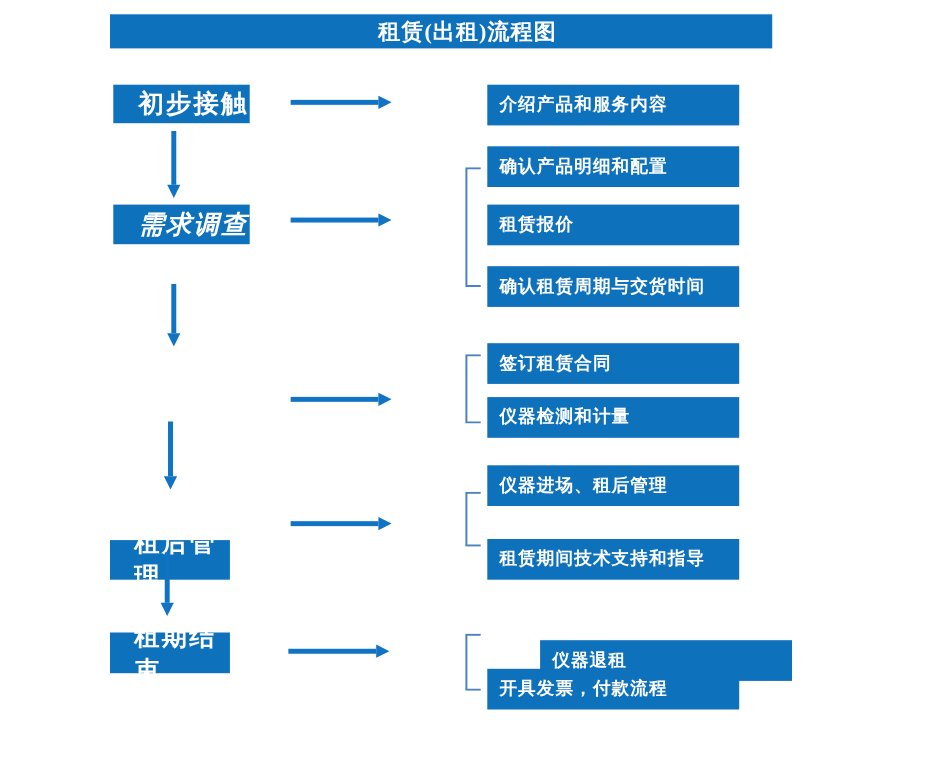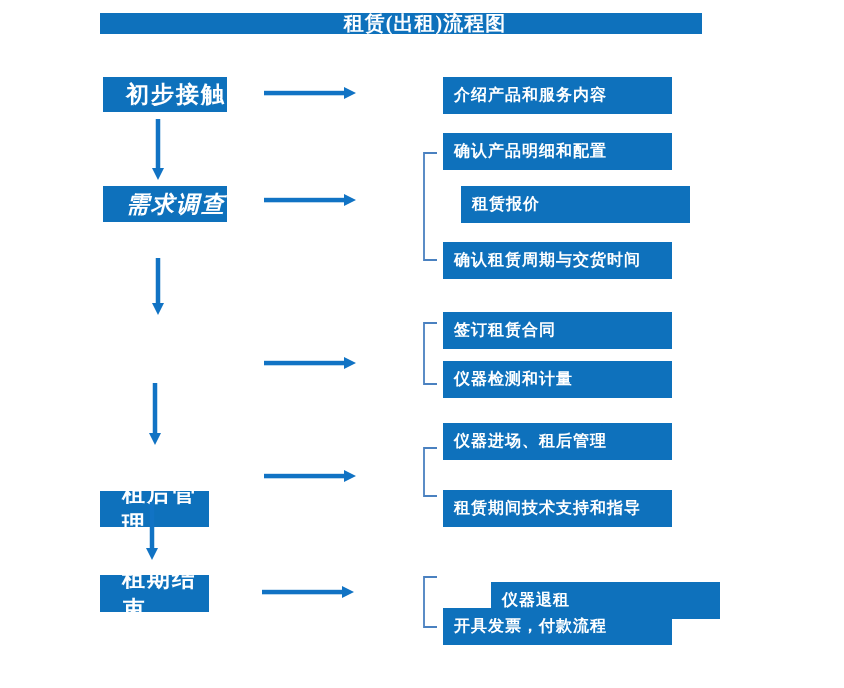--- a/index.html
+++ b/index.html
@@ -12,21 +12,21 @@
   *{margin:0;padding:0;box-sizing:border-box;}
   html,body{background:var(--page-bg);}
   .canvas{
     position:relative;
     width:844px;height:688px;
     background:var(--page-bg);
     overflow:hidden;
     font-family:"Liberation Serif","DejaVu Serif",serif;
   }
   .title-bar{
-    position:absolute;left:100px;top:13px;width:602px;height:21px;
+    position:absolute;left:100px;top:13px;width:602px;height:31px;
     background:var(--box-blue);
     color:var(--text-white);
     font-size:20px;font-weight:bold;letter-spacing:1px;
     display:flex;align-items:center;justify-content:center;padding-left:48px;
   }
   .step-box{
     position:absolute;
     background:var(--box-blue);
     color:var(--text-white);
     font-size:23px;font-weight:bold;letter-spacing:2px;
@@ -49,21 +49,21 @@
 
   <div class="title-bar">租赁(出租)流程图</div>
 
   <div class="step-box" style="left:103px;top:77px;width:124px;height:35px;">初步接触</div>
   <div class="step-box" style="left:103px;top:186px;width:124px;height:36px;font-style:italic;">需求调查</div>
   <div class="step-box" style="left:100px;top:458px;width:109px;height:36px;margin-top:33px;">租后管理</div>
   <div class="step-box" style="left:100px;top:575px;width:109px;height:37px;">租期结束</div>
 
   <div class="detail-box" style="top:77px;">介绍产品和服务内容</div>
   <div class="detail-box" style="top:133px;">确认产品明细和配置</div>
-  <div class="detail-box" style="top:186px;margin-left:18px;">租赁报价</div>
+  <div class="detail-box" style="top:186px;">租赁报价</div>
   <div class="detail-box" style="top:242px;">确认租赁周期与交货时间</div>
   <div class="detail-box" style="top:312px;">签订租赁合同</div>
   <div class="detail-box" style="top:361px;">仪器检测和计量</div>
   <div class="detail-box" style="top:423px;">仪器进场、租后管理</div>
   <div class="detail-box" style="top:490px;">租赁期间技术支持和指导</div>
   <div class="detail-box" style="top:582px;margin-left:48px;">仪器退租</div>
   <div class="detail-box" style="top:608px;">开具发票，付款流程</div>
 
   <svg class="connector" style="left:264px;top:83px;" width="92" height="20" viewBox="0 0 92 20">
     <rect x="0" y="7.8" width="80" height="4.5" fill="var(--arrow-blue)"></rect>

